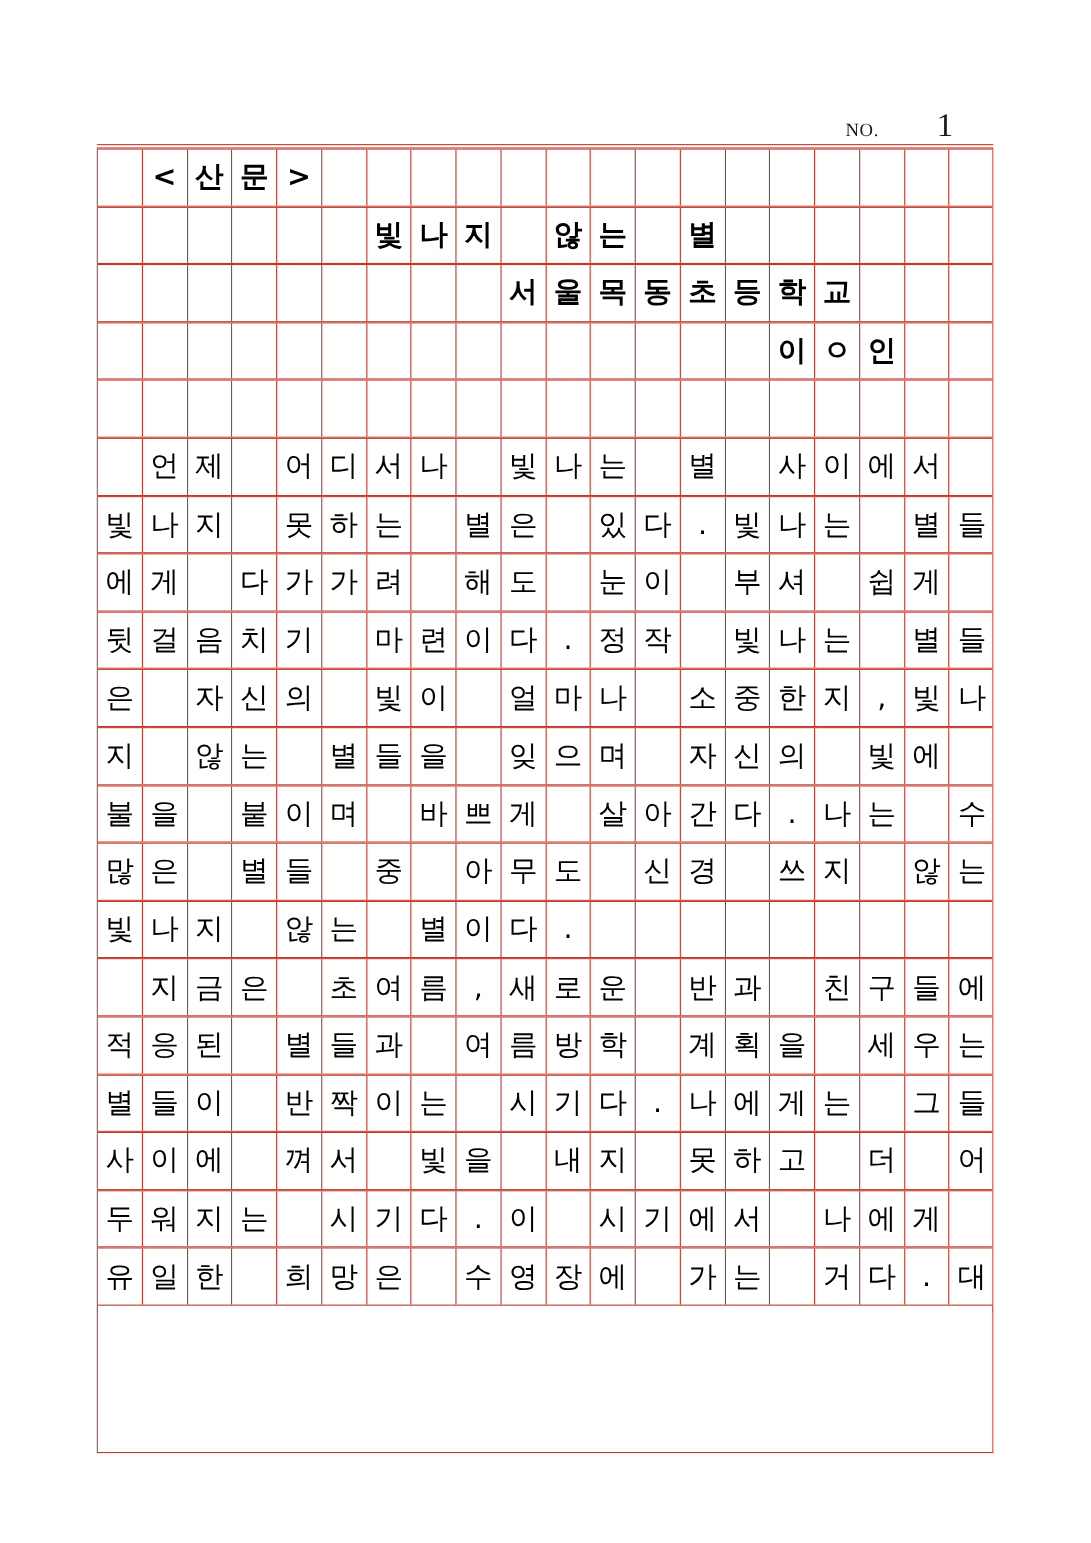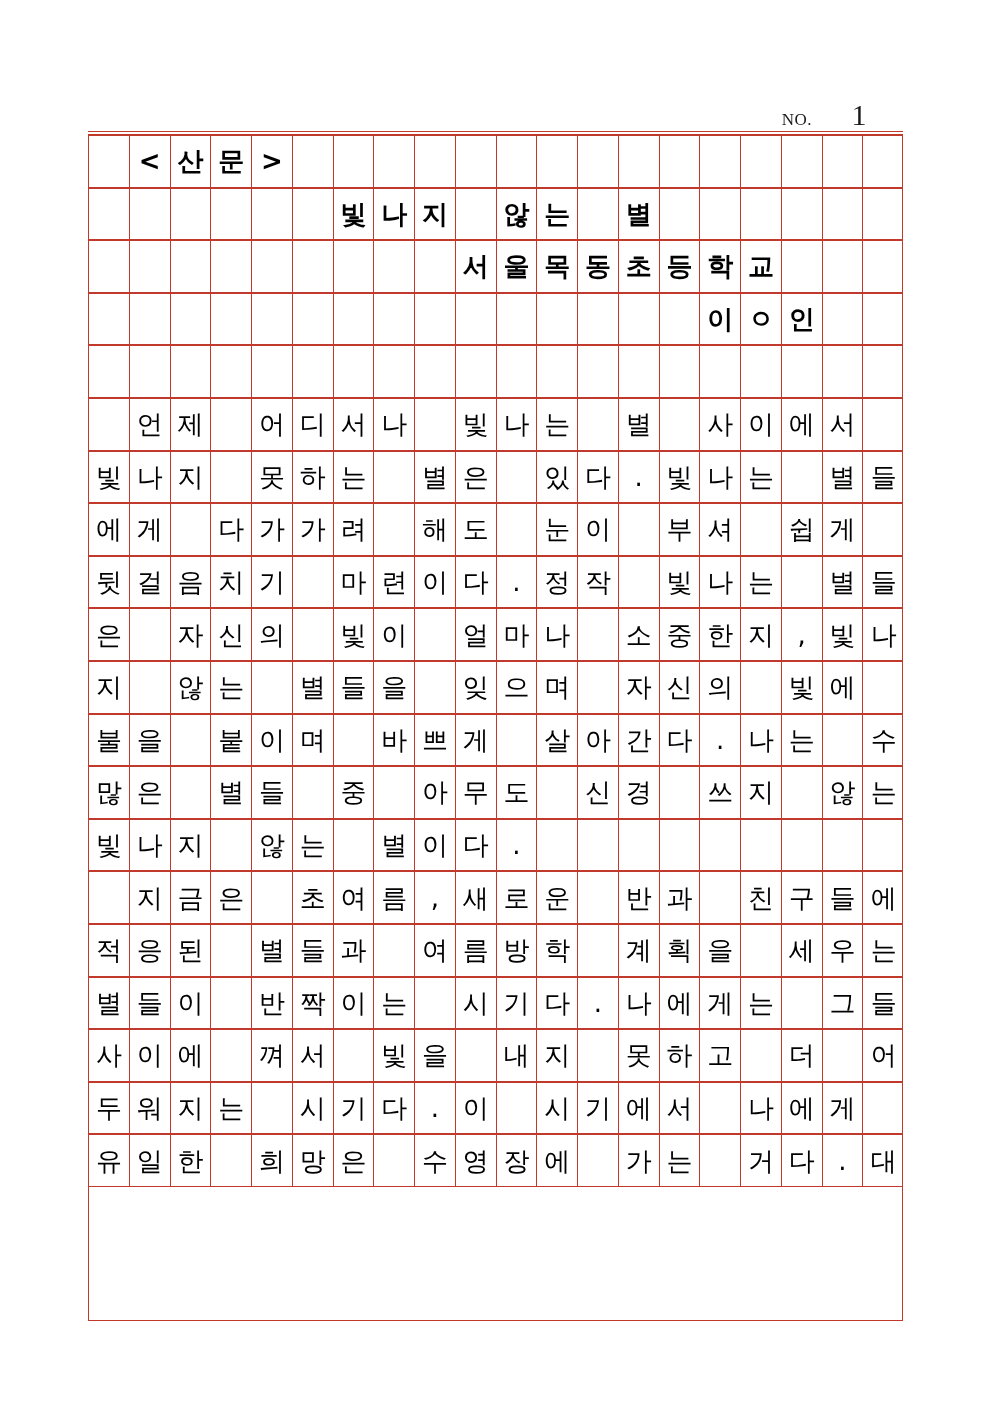--- a/index.html
+++ b/index.html
@@ -22,21 +22,21 @@
     top: 96px;
     width: 815px;
     height: 36px;
   }
   #header-inner {
     position: absolute;
     right: 0;
     bottom: 2px;
     display: flex;
     align-items: baseline;
-    gap: 3px;
+    gap: 16px;
     margin-left: 34px;
   }
   #no-label {
     font-family: "Liberation Serif", "DejaVu Serif", serif;
     font-size: 17px;
     color: #1a1a1a;
     letter-spacing: 0.5px;
   }
   #no-value {
     font-family: "Liberation Serif", "DejaVu Serif", serif;

